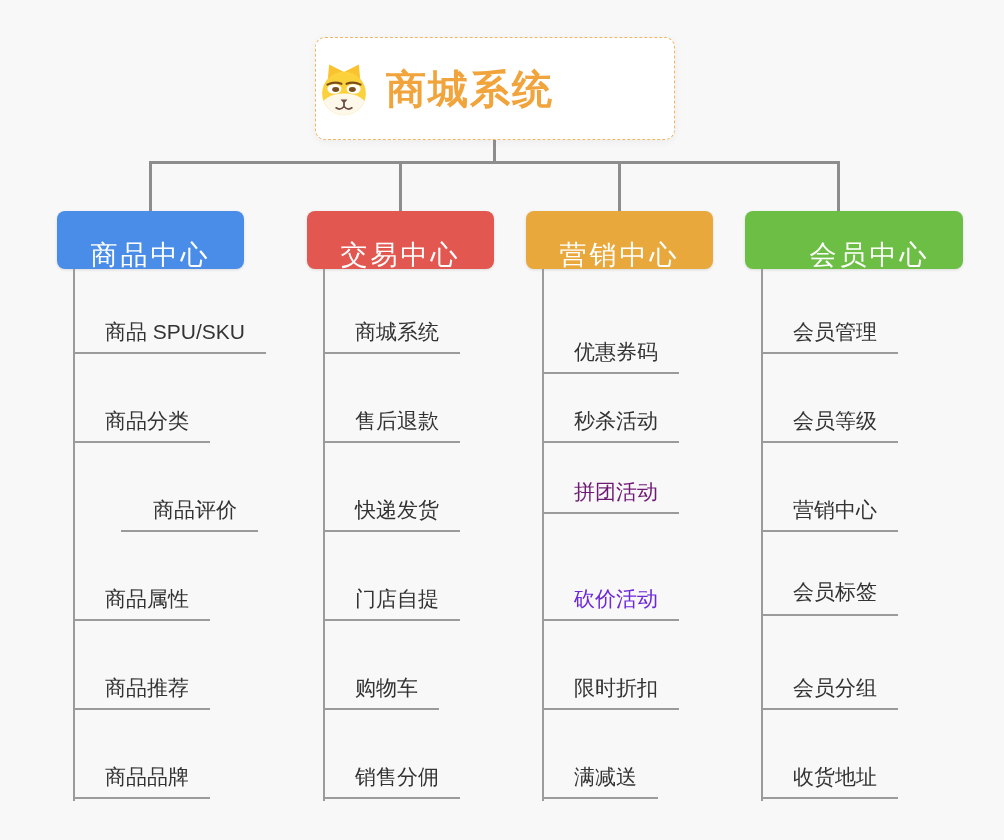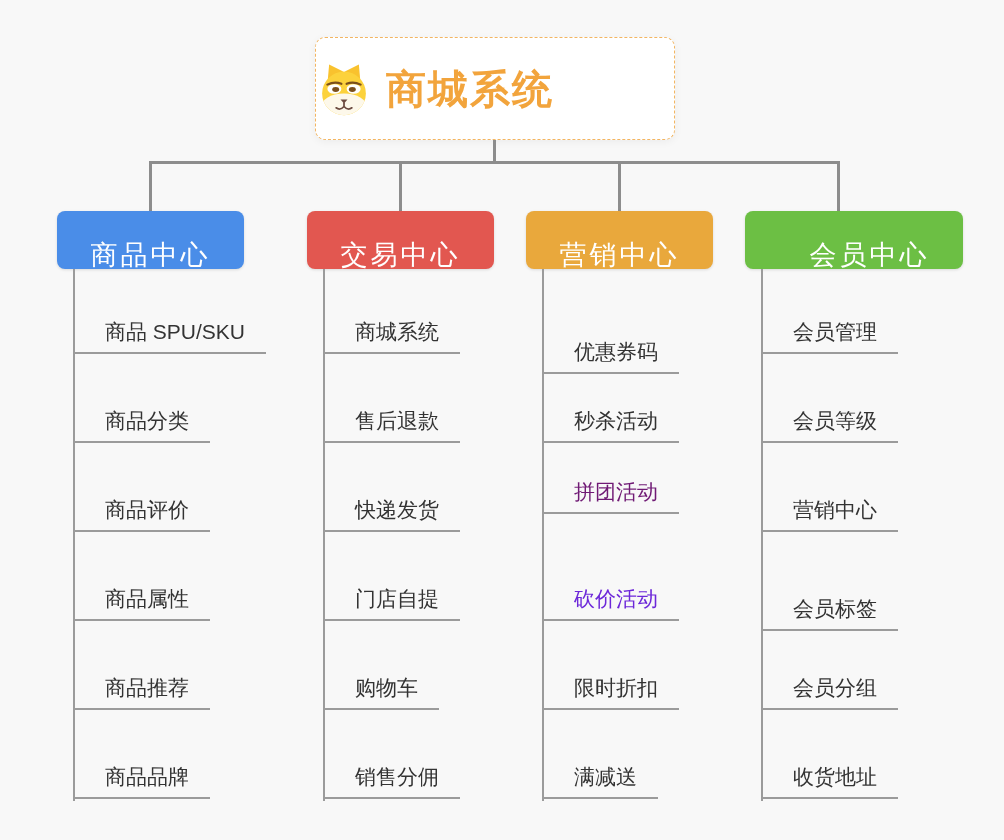--- a/index.html
+++ b/index.html
@@ -81,21 +81,21 @@
 
   <div id="branches">
       <div class="connector" style="left: 149px; top: 161px; width: 3px; height: 50px;"></div>
       <div class="branch-box" style="left: 57px; background: rgb(74, 141, 232);">
         <span class="branch-label">商品中心</span>
       </div>
       <div class="branch-column" style="left: 73px;">
         <div class="spine" style="background: rgb(155, 155, 155);"></div>
         <div class="item" style="top: 48px; border-bottom-color: rgb(155, 155, 155); color: rgb(51, 51, 51);">商品 SPU/SKU</div>
         <div class="item" style="top: 137px; border-bottom-color: rgb(155, 155, 155); color: rgb(51, 51, 51);">商品分类</div>
-        <div class="item" style="top: 226px; border-bottom-color: rgb(155, 155, 155); color: rgb(51, 51, 51);">商品评价</div>
+        <div class="item" style="top: 226px; border-bottom-color: rgb(155, 155, 155); color: rgb(51, 51, 51); margin-left: 48px;">商品评价</div>
         <div class="item" style="top: 315px; border-bottom-color: rgb(155, 155, 155); color: rgb(51, 51, 51);">商品属性</div>
         <div class="item" style="top: 404px; border-bottom-color: rgb(155, 155, 155); color: rgb(51, 51, 51);">商品推荐</div>
         <div class="item" style="top: 493px; border-bottom-color: rgb(155, 155, 155); color: rgb(51, 51, 51);">商品品牌</div>
       </div>
       <div class="connector" style="left: 399px; top: 161px; width: 3px; height: 50px;"></div>
       <div class="branch-box" style="left: 307px; background: rgb(226, 87, 80);">
         <span class="branch-label">交易中心</span>
       </div>
       <div class="branch-column" style="left: 323px;">
         <div class="spine" style="background: rgb(155, 155, 155);"></div>
@@ -121,19 +121,19 @@
       </div>
       <div class="connector" style="left: 837px; top: 161px; width: 3px; height: 50px;"></div>
       <div class="branch-box" style="left: 745px; background: rgb(108, 191, 68); padding-left: 31px;">
         <span class="branch-label">会员中心</span>
       </div>
       <div class="branch-column" style="left: 761px;">
         <div class="spine" style="background: rgb(155, 155, 155);"></div>
         <div class="item" style="top: 48px; border-bottom-color: rgb(155, 155, 155); color: rgb(51, 51, 51);">会员管理</div>
         <div class="item" style="top: 137px; border-bottom-color: rgb(155, 155, 155); color: rgb(51, 51, 51);">会员等级</div>
         <div class="item" style="top: 226px; border-bottom-color: rgb(155, 155, 155); color: rgb(51, 51, 51);">营销中心</div>
-        <div class="item" style="top: 325px; border-bottom-color: rgb(155, 155, 155); color: rgb(51, 51, 51);">会员标签</div>
+        <div class="item" style="top: 310px; border-bottom-color: rgb(155, 155, 155); color: rgb(51, 51, 51); font-family: Liberation Mono, monospace;">会员标签</div>
         <div class="item" style="top: 404px; border-bottom-color: rgb(155, 155, 155); color: rgb(51, 51, 51);">会员分组</div>
         <div class="item" style="top: 493px; border-bottom-color: rgb(155, 155, 155); color: rgb(51, 51, 51);">收货地址</div>
       </div>
     </div>
 
 </div>
 
 </body></html>

